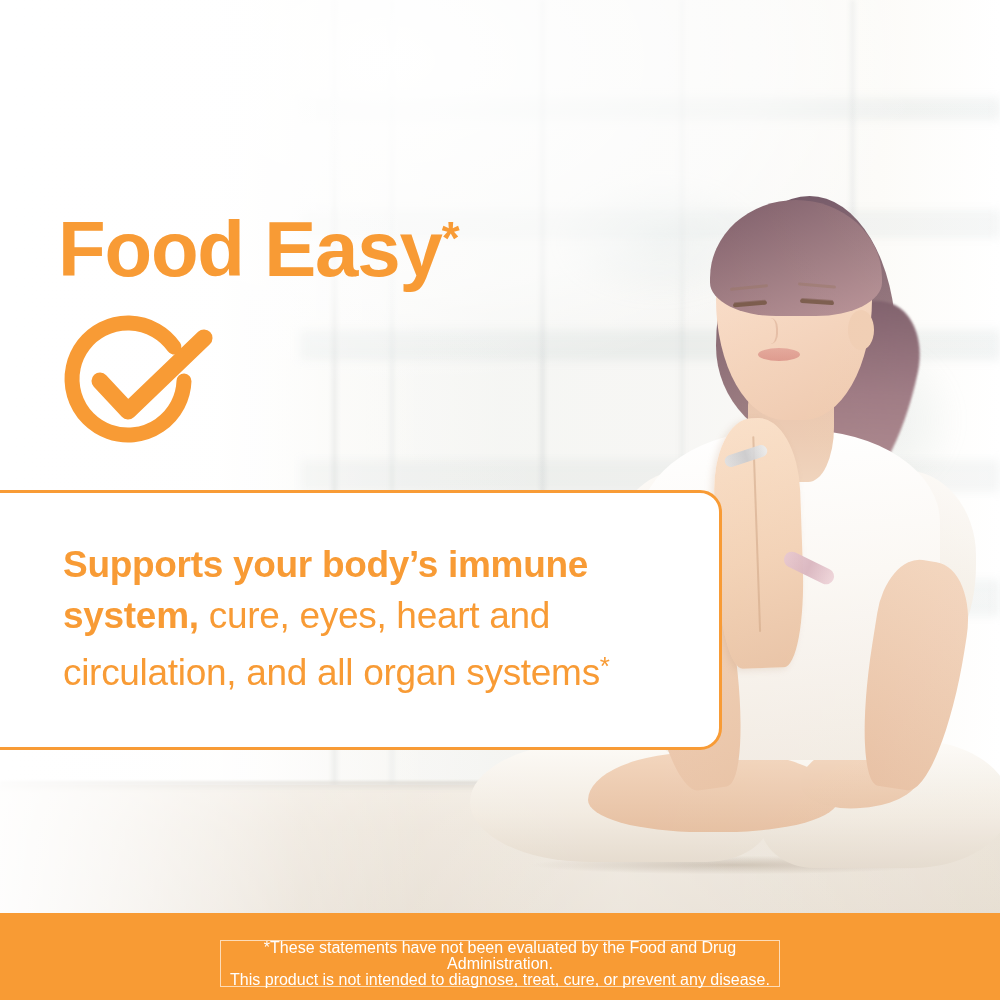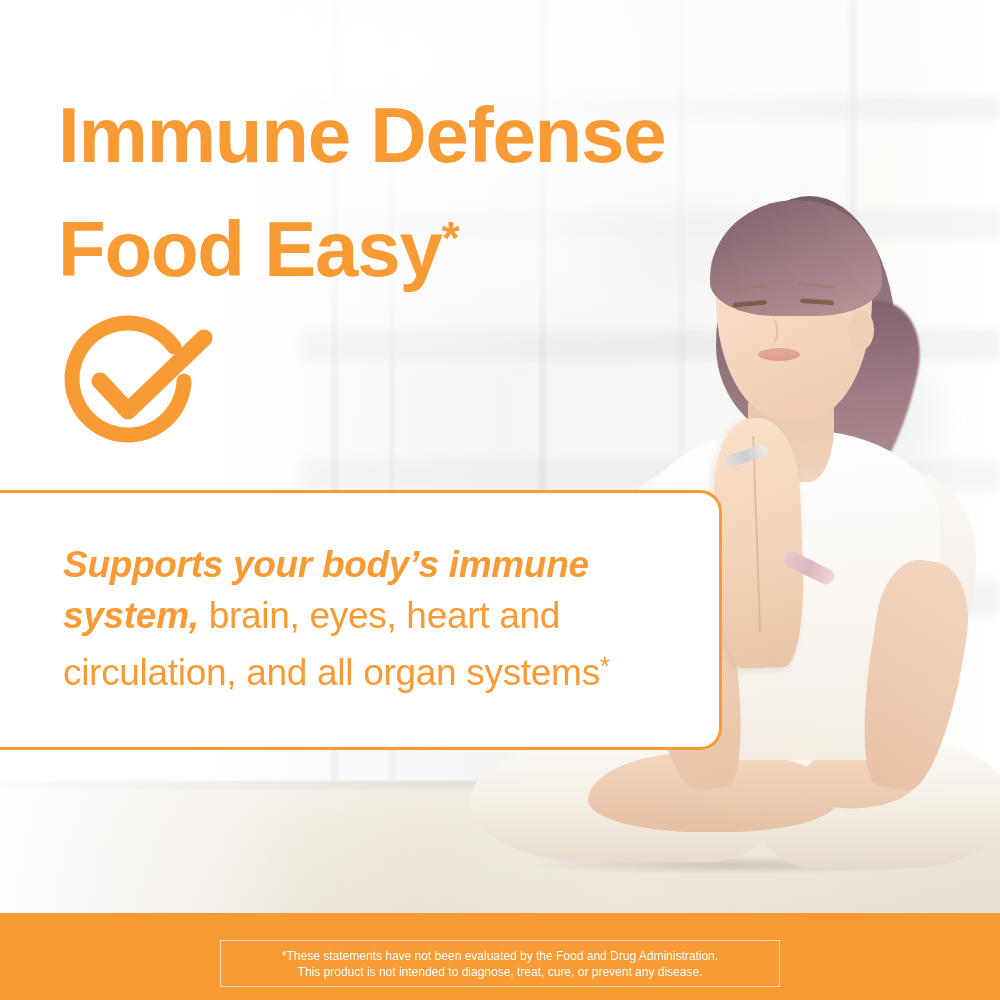--- a/index.html
+++ b/index.html
@@ -275,21 +275,21 @@
   .callout-text {
     position: absolute;
     left: 90px; top: 46px;
     width: 640px;
     color: #F89B35;
     font-size: 37px;
     line-height: 51px;
     font-weight: 400;
     letter-spacing: -0.3px;
   }
-  .callout-text b { font-weight: 700; font-style: italic; }
+  .callout-text b { font-weight: 700; }
   .callout-text .star2 { font-size: 26px; vertical-align: 10px; }
 
   
   .footer {
     position: absolute;
     left: 0; top: 913px;
     width: 1000px; height: 87px;
     background: #F89B34;
   }
   .disclaimer-box {
@@ -297,21 +297,21 @@
     left: 220px; top: 27px;
     width: 560px; height: 47px;
     border: 1px solid rgba(255,255,255,0.65);
     box-sizing: border-box;
     display: flex;
     align-items: center;
     justify-content: center;
   }
   .disclaimer-text {
     color: #ffffff;
-    font-size: 12px;
+    font-size: 16px;
     line-height: 16px;
     text-align: center;
     white-space: pre-line;
     padding: 0 8px;
   }
 </style>
 </head>
 <body>
 
 <div class="canvas">
@@ -355,31 +355,31 @@
       <div class="lips"></div>
 
       <div class="hands"></div>
       <div class="bracelet"></div>
       <div class="bracelet2"></div>
     </div>
 
     <div class="photo-wash"></div>
   </div>
 
-  <div class="headline"><span>Immune Defense</span><br><span>Food Easy</span><span class="star">*</span></div>
+  <div class="headline"><br><span>Food Easy</span><span class="star">*</span></div>
 
   <div class="check-badge">
     <svg viewBox="0 0 160 150" width="160" height="150" aria-hidden="true">
       <path d="M118 44 A56 56 0 1 0 128 78" fill="none" stroke="#F89B35" stroke-width="15" stroke-linecap="round"></path>
       <path d="M44 78 L72 108 L148 35" fill="none" stroke="#F89B35" stroke-width="17" stroke-linecap="round" stroke-linejoin="round"></path>
     </svg>
   </div>
 
   <div class="callout">
-    <div class="callout-text"><b>Supports your body’s immune system,</b><span> brain, eyes, heart and circulation, and all organ systems</span><span class="star2">*</span></div>
+    <div class="callout-text"><b>Supports your body’s immune system,</b><span> cure, eyes, heart and circulation, and all organ systems</span><span class="star2">*</span></div>
   </div>
 
   <div class="footer">
     <div class="disclaimer-box">
       <div class="disclaimer-text"><span>*These statements have not been evaluated by the Food and Drug Administration.</span>
 <span>This product is not intended to diagnose, treat, cure, or prevent any disease.</span></div>
     </div>
   </div>
 
 </div>

